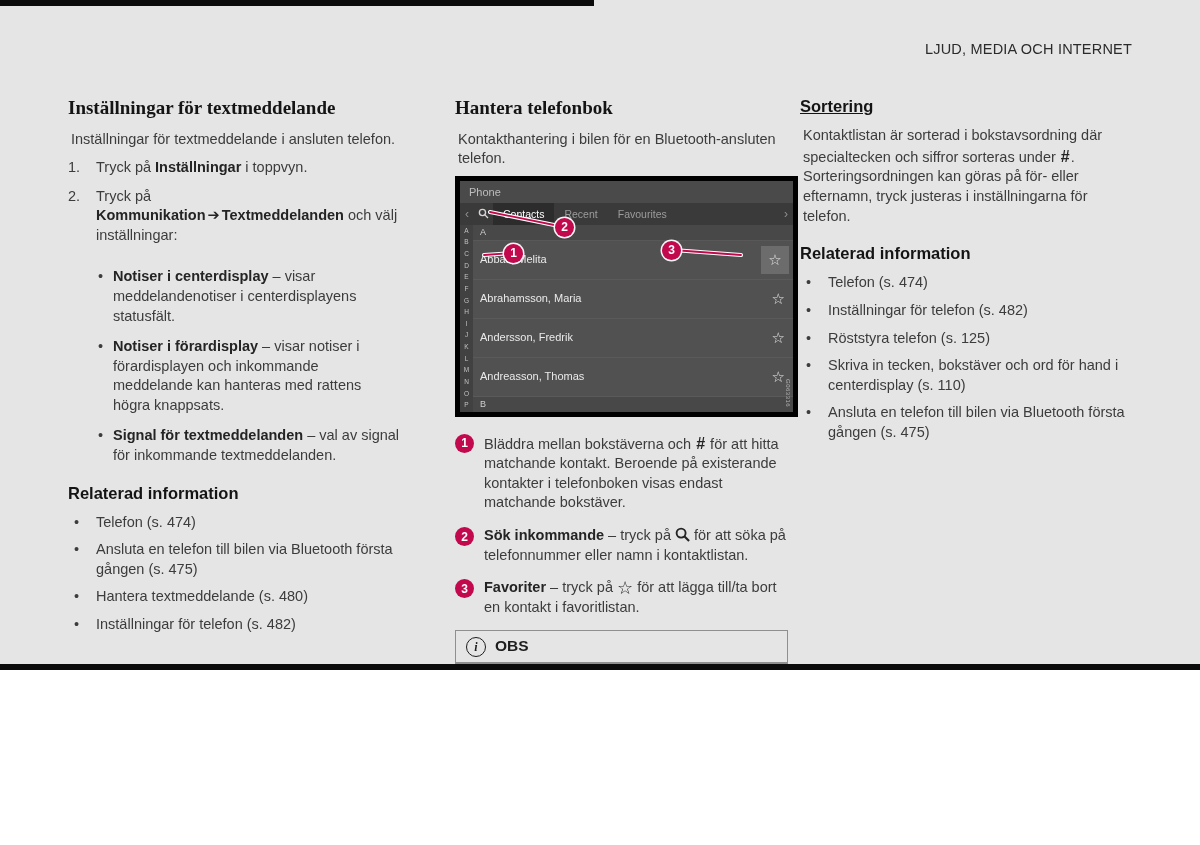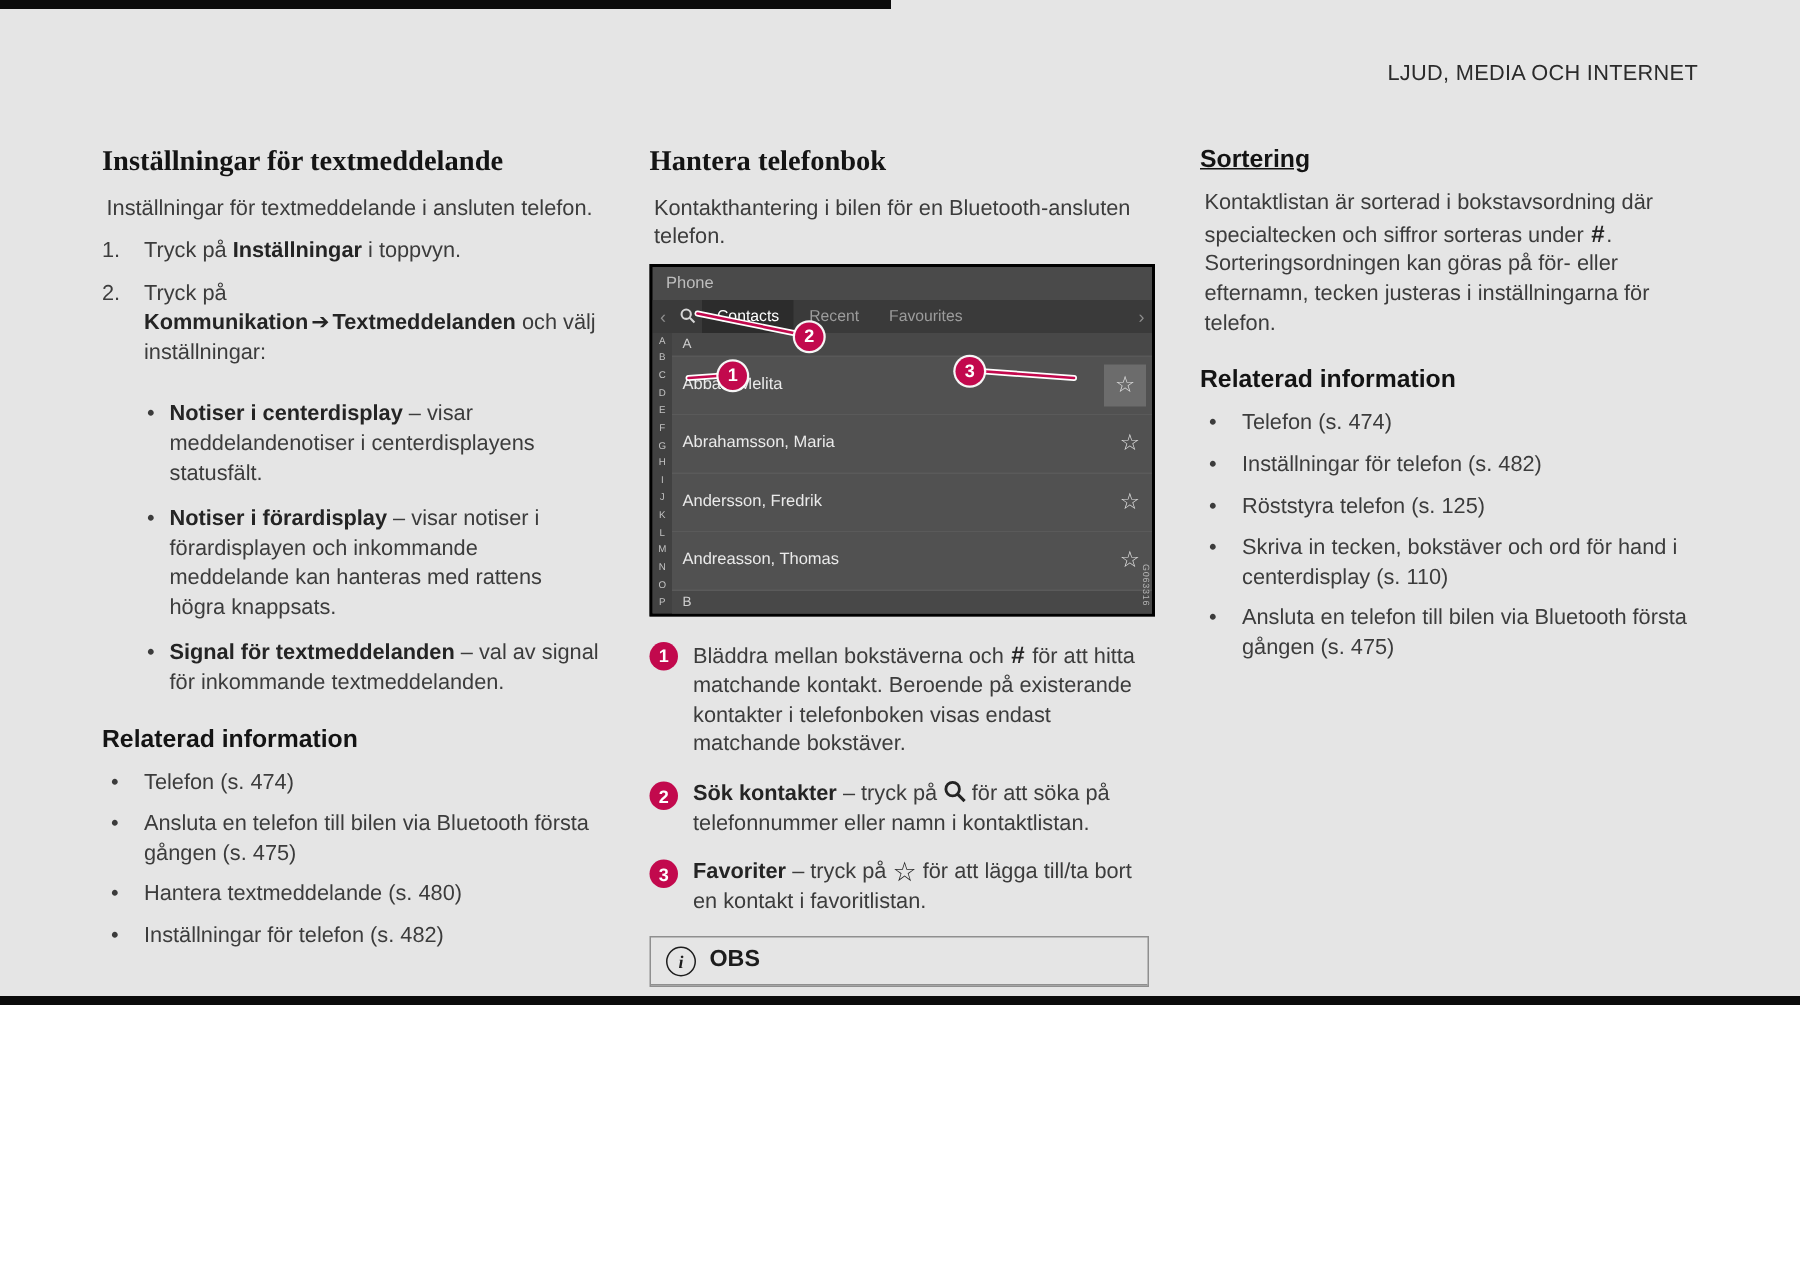--- a/index.html
+++ b/index.html
@@ -5,21 +5,21 @@
   html,body{margin:0;padding:0;}
   body{width:1200px;height:845px;background:#fff;font-family:"Liberation Sans","DejaVu Sans",sans-serif;color:#3c3c3c;}
   .page{position:relative;width:1200px;height:670px;overflow:hidden;background:#e5e5e5;}
   .edge-top{position:absolute;top:0;left:0;width:594px;height:6px;background:#0b0b0b;}
   .edge-bottom{position:absolute;bottom:0;left:0;width:1200px;height:6px;background:#0b0b0b;}
   .running-head{position:absolute;top:41px;right:68px;font-size:14.5px;color:#2b2b2b;letter-spacing:.2px;}
   .pageno{position:absolute;top:786px;right:68px;font-size:14px;color:#3c3c3c;}
 
   .col{position:absolute;top:95px;font-size:14.5px;line-height:1.35;}
   .col1{left:68px;width:332px;}
-  .col2{left:433px;width:333px;}
+  .col2{left:455px;width:333px;}
   .col3{left:800px;width:334px;}
 
   .h1{font-size:19px;font-weight:bold;color:#141414;margin:0 0 9px;font-family:Liberation Serif, serif;}
   .h2{font-size:16.5px;font-weight:bold;color:#141414;margin:16px 0 9px;}
   .h2.first{margin-top:0;text-decoration:underline;}
   .intro{margin:0 3px 7px;}
   .b{font-weight:bold;color:#242424;}
   .arrow{font-weight:bold;color:#242424;padding:0 2px;}
   .hash{font-weight:bold;font-size:16px;color:#242424;padding:0 1px;}
 
@@ -34,21 +34,21 @@
   
   .cpara{position:relative;padding-left:29px;margin-bottom:13px;}
   .badge{display:inline-flex;width:19px;height:19px;border-radius:50%;background:#c2094d;color:#fff;
          font-size:12px;font-weight:bold;align-items:center;justify-content:center;line-height:1;}
   .cpara > .badge{position:absolute;left:0;top:1px;}
   .inline-ico{display:inline-block;vertical-align:-2px;}
   .star-glyph{font-size:18px;color:#242424;line-height:1;vertical-align:-2px;}
 
   
   .shot{position:relative;width:333px;height:231px;margin:5px 0 16px;background:#4a4a4a;
-        border:2px solid #000000;overflow:hidden;}
+        border:5px solid #000000;overflow:hidden;}
   .shot-title{position:absolute;top:4px;left:9px;font-size:11px;color:#bdbdbd;}
   .tabbar{position:absolute;top:22px;left:0;right:0;height:22px;background:#3a3a3a;display:flex;
           align-items:center;font-size:10.5px;color:#9c9c9c;}
   .tab{padding:4px 10px;}
   .tab.active{background:#2c2c2c;color:#fff;}
   .navgl{padding:0 5px;font-size:12px;color:#8f8f8f;}
   .sicon{margin:0 4px;}
   .spacer{flex:1;}
   .letters{position:absolute;left:0;top:44px;bottom:0;width:13px;background:#414141;display:flex;
            flex-direction:column;align-items:center;justify-content:space-between;padding:3px 0;
@@ -195,21 +195,21 @@
       <span class="badge" style="left:202px;top:60px;">3</span>
     </div>
 
     <div class="cpara">
       <span class="badge">1</span>
       <span>Bläddra mellan bokstäverna och </span><span class="hash">#</span><span> för att hitta matchande kontakt. Beroende på existerande kontakter i telefonboken visas endast matchande bokstäver.</span>
     </div>
 
     <div class="cpara">
       <span class="badge">2</span>
-      <span class="b">Sök kontakter</span><span> – tryck på </span><svg class="inline-ico" width="15" height="15" viewBox="0 0 16 16">
+      <span class="b">Sök inkommande</span><span> – tryck på </span><svg class="inline-ico" width="15" height="15" viewBox="0 0 16 16">
           <circle cx="6.5" cy="6.5" r="4.8" fill="none" stroke="#242424" stroke-width="2"></circle>
           <line x1="10.2" y1="10.2" x2="15" y2="15" stroke="#242424" stroke-width="2.2"></line>
         </svg><span> för att söka på telefonnummer eller namn i kontaktlistan.</span>
     </div>
 
     <div class="cpara">
       <span class="badge">3</span>
       <span class="b">Favoriter</span><span> – tryck på </span><span class="star-glyph">☆</span><span> för att lägga till/ta bort en kontakt i favoritlistan.</span>
     </div>
 
@@ -217,21 +217,21 @@
       <div class="obs-head">
         <span class="info-ico">i</span>
         <span class="obs-title">OBS</span>
       </div>
     </div>
   </div>
 
   <div class="col col3">
     <div class="h2 first">Sortering</div>
     <div class="intro">
-      <span>Kontaktlistan är sorterad i bokstavsordning där specialtecken och siffror sorteras under </span><span class="hash">#</span><span>. Sorteringsordningen kan göras på för- eller efternamn, tecken justeras i inställningarna för telefon.</span>
+      <span>Kontaktlistan är sorterad i bokstavsordning där specialtecken och siffror sorteras under </span><span class="hash">#</span><span>. Sorteringsordningen kan göras på för- eller efternamn, tryck justeras i inställningarna för telefon.</span>
     </div>
 
     <div class="h2">Relaterad information</div>
     <div class="rlist">
       <div class="item">Telefon (s. 474)</div>
       <div class="item">Inställningar för telefon (s. 482)</div>
       <div class="item">Röststyra telefon (s. 125)</div>
       <div class="item">Skriva in tecken, bokstäver och ord för hand i centerdisplay (s. 110)</div>
       <div class="item">Ansluta en telefon till bilen via Bluetooth första gången (s. 475)</div>
     </div>

